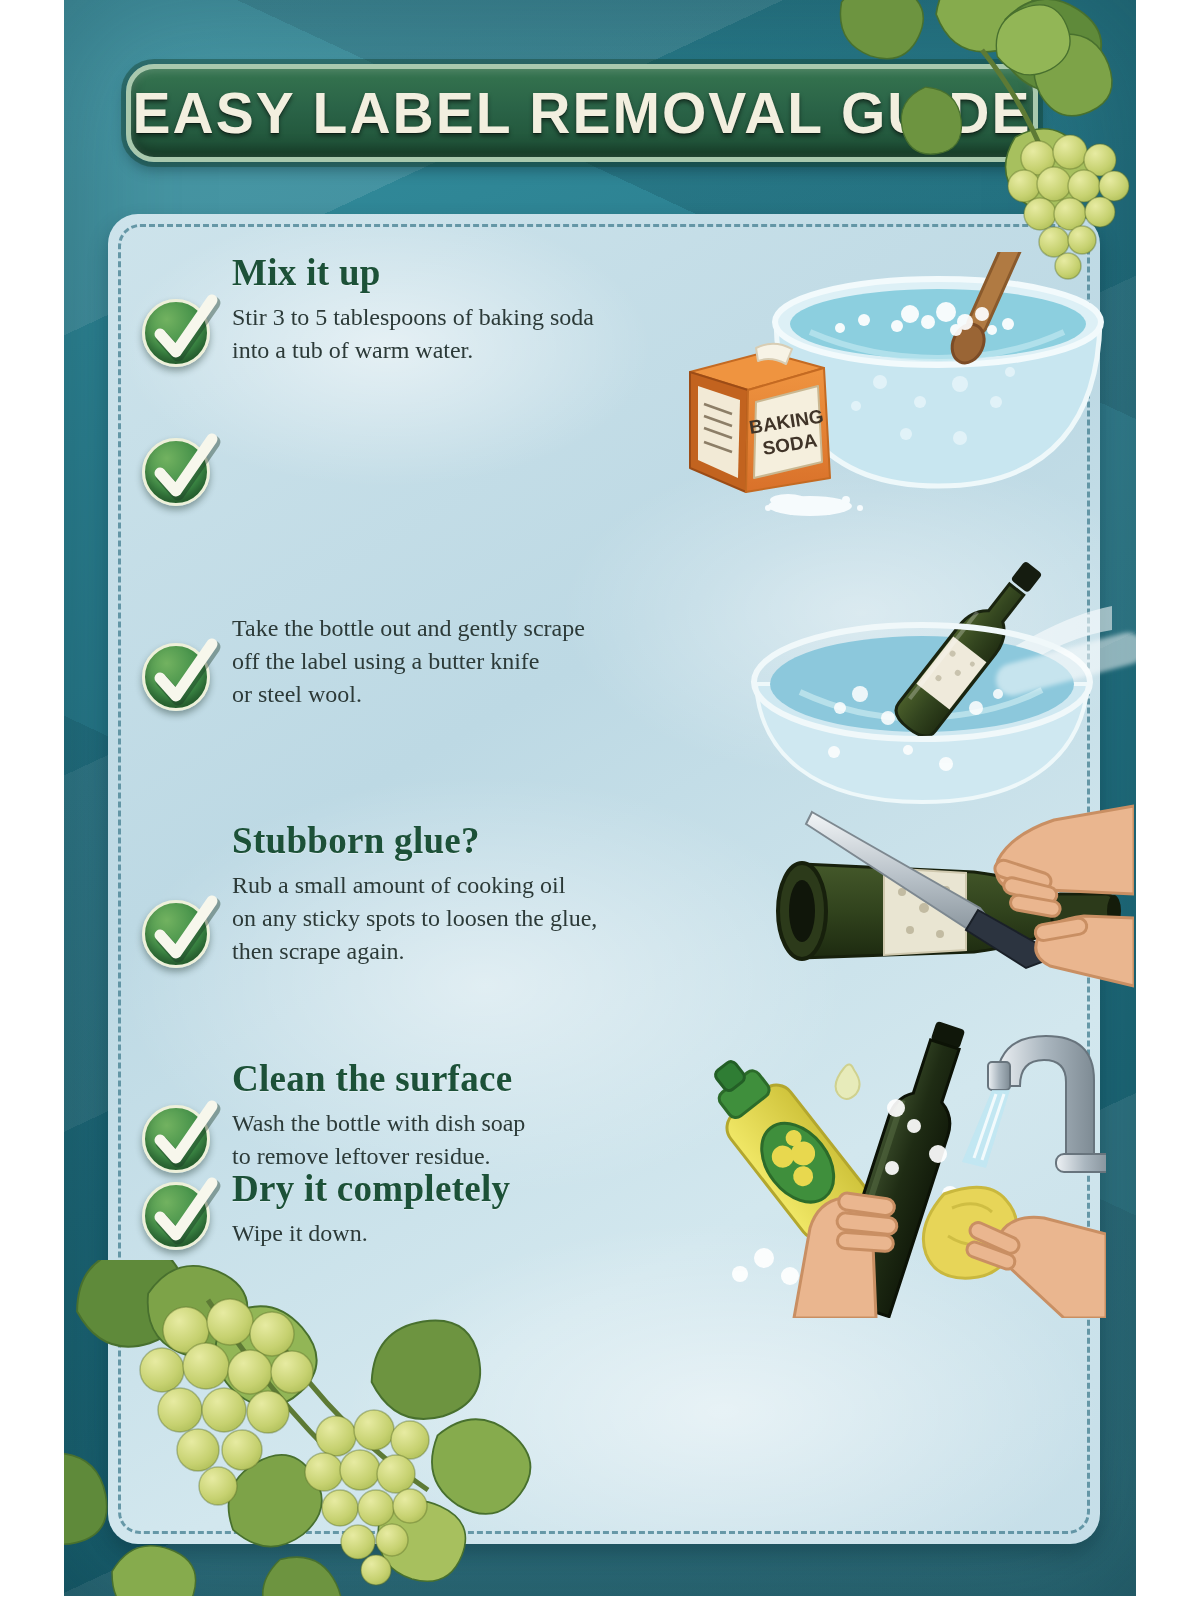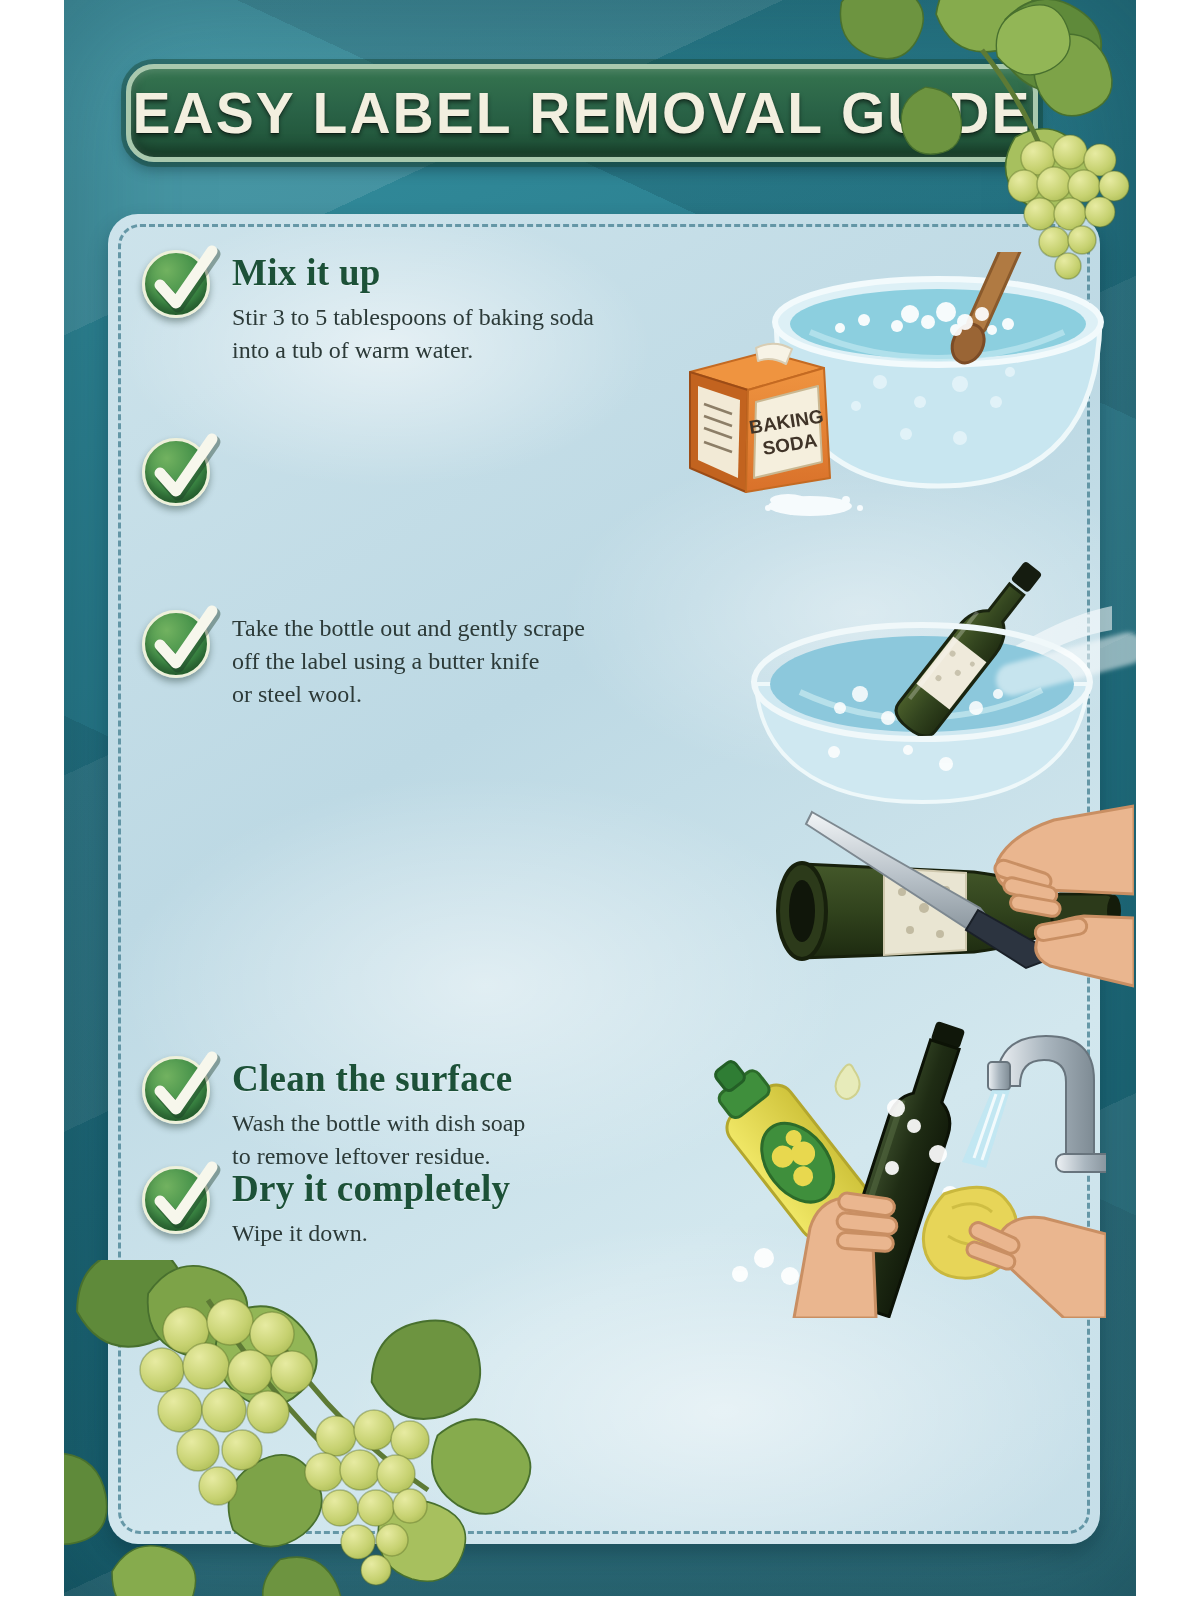--- a/index.html
+++ b/index.html
@@ -29,21 +29,21 @@
       radial-gradient(ellipse 380px 200px at 28% 10%, rgba(255,255,255,.55), transparent 70%),
       radial-gradient(ellipse 430px 240px at 76% 30%, rgba(255,255,255,.42), transparent 70%),
       radial-gradient(ellipse 520px 300px at 38% 58%, rgba(255,255,255,.47), transparent 70%),
       radial-gradient(ellipse 540px 270px at 62% 90%, rgba(255,255,255,.52), transparent 70%),
       linear-gradient(150deg,#cde3eb 0%,#bdd9e4 38%,#d2e7ee 72%,#c5dee8 100%);
     box-shadow:0 10px 20px rgba(0,30,40,.30);}
   .panel-dash{position:absolute;left:10px;top:10px;right:10px;bottom:10px;
     border:3px dashed #4c8596;border-radius:22px;opacity:.8;}
 
   
-  .step{position:absolute;left:78px;display:flex;align-items:flex-start;width:620px;}
+  .step{position:absolute;left:78px;display:flex;align-items:flex-end;width:620px;}
   .s1{top:250px}.s2{top:438px}.s3{top:610px}.s4{top:818px}.s5{top:1056px}.s6{top:1166px}
   .check{width:62px;height:62px;flex:none;position:relative;border-radius:50%;
     background:radial-gradient(circle at 35% 28%, #72b260, #3f8d47 55%, #2b7238 92%);
     border:3px solid #eef0da;
     box-shadow:0 4px 7px rgba(15,40,30,.38), inset 0 -7px 10px rgba(0,0,0,.28);}
   .check svg{position:absolute;left:-5px;top:-12px;overflow:visible;}
   .step-text{margin-left:22px;padding-top:2px;}
   .step-heading{margin:0 0 8px 0;font-size:37px;font-weight:bold;color:#1c5138;
     line-height:1.12;letter-spacing:.3px;text-shadow:0 1px 1px rgba(255,255,255,.45);}
   .step-body{font-size:24px;color:#2c3a38;line-height:1.37;white-space:pre-line;}
@@ -416,20 +416,34 @@
           <path d="M20 44 L36 62 L72 10" fill="none" stroke="#f7f7ec" stroke-width="11" stroke-linecap="round" stroke-linejoin="round"></path>
         </svg>
     </div>
     <div class="step-text">
       <div class="step-body">Take the bottle out and gently scrape
 off the label using a butter knife
 or steel wool.</div>
     </div>
   </div>
 
+  <div class="step s4">
+    <div class="check">
+      <svg width="76" height="76">
+          <path d="M20 44 L36 62 L72 10" fill="none" stroke="rgba(25,55,35,.4)" stroke-width="13" stroke-linecap="round" stroke-linejoin="round" transform="translate(2,3)"></path>
+          <path d="M20 44 L36 62 L72 10" fill="none" stroke="#f7f7ec" stroke-width="11" stroke-linecap="round" stroke-linejoin="round"></path>
+        </svg>
+    </div>
+    <div class="step-text">
+      <div class="step-heading">Stubborn glue?</div>
+      <div class="step-body">Rub a small amount of cooking oil
+on any sticky spots to loosen the glue,
+then scrape again.</div>
+    </div>
+  </div>
 
   <div class="step s5">
     <div class="check">
       <svg width="76" height="76">
           <path d="M20 44 L36 62 L72 10" fill="none" stroke="rgba(25,55,35,.4)" stroke-width="13" stroke-linecap="round" stroke-linejoin="round" transform="translate(2,3)"></path>
           <path d="M20 44 L36 62 L72 10" fill="none" stroke="#f7f7ec" stroke-width="11" stroke-linecap="round" stroke-linejoin="round"></path>
         </svg>
     </div>
     <div class="step-text">
       <div class="step-heading">Clean the surface</div>

